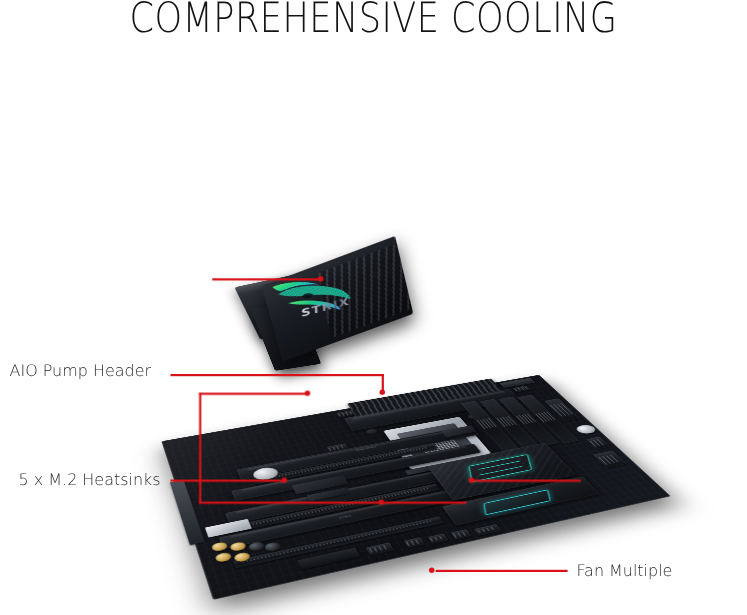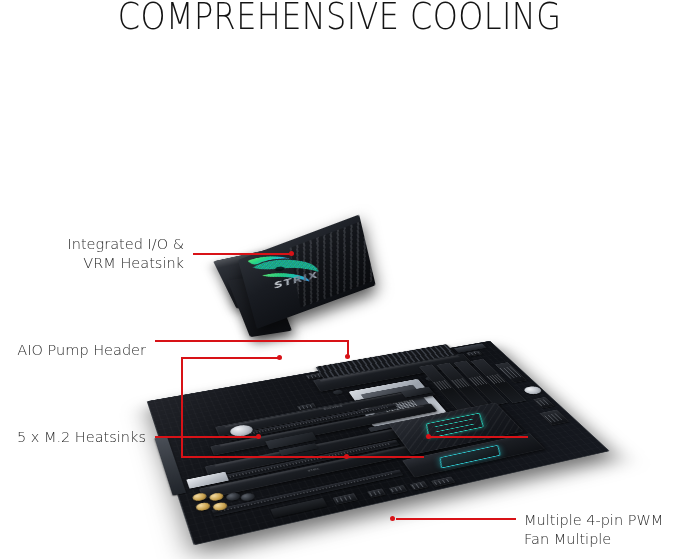--- a/index.html
+++ b/index.html
@@ -452,28 +452,24 @@
           <path d="M16 46 C30 44 48 50 62 62 C70 69 74 76 72 82
                    C64 72 50 62 34 56 C26 53 20 50 16 46 Z" fill="url(#rogGrad)" opacity=".9"></path>
 
           <ellipse cx="44" cy="40" rx="7" ry="5" fill="#061014" opacity=".85"></ellipse>
         </svg>
       </div>
       <div id="strix-text">STRIX</div>
     </div>
   </div>
 
-  <div class="callout right-align" style="left:44px;top:235px;width:140px;">
-    <div>Integrated I/O &amp;</div>
-    <div>VRM Heatsink</div>
-  </div>
   <div class="lead-h" style="left:193px;top:253px;width:98px;"></div>
   <div class="lead-dot" style="left:289px;top:251px;"></div>
 
-  <div class="callout right-align" style="left:0px;top:341px;width:146px;">
+  <div class="callout right-align" style="left:0px;top:329px;width:146px;text-align:center;">
     <div>AIO Pump Header</div>
   </div>
   <div class="lead-h" style="left:155px;top:340px;width:194px;"></div>
   <div class="lead-v" style="left:347px;top:340px;height:17px;"></div>
   <div class="lead-dot" style="left:345px;top:354px;"></div>
 
   <div class="callout right-align" style="left:0px;top:428px;width:146px;">
     <div>5 x M.2 Heatsinks</div>
   </div>
 
@@ -487,19 +483,18 @@
   <div class="lead-h" style="left:181px;top:436px;width:79px;"></div>
   <div class="lead-dot" style="left:256px;top:434px;"></div>
 
   <div class="lead-h" style="left:181px;top:456px;width:243px;"></div>
   <div class="lead-dot" style="left:344px;top:454px;"></div>
 
   <div class="lead-h" style="left:430px;top:436px;width:98px;"></div>
   <div class="lead-dot" style="left:426px;top:434px;"></div>
 
   <div class="callout left-align" style="left:524px;top:511px;width:155px;">
-    <div>Multiple 4-pin PWM</div>
     <div>Fan Multiple</div>
   </div>
   <div class="lead-h" style="left:396px;top:518px;width:120px;"></div>
   <div class="lead-dot" style="left:390px;top:516px;"></div>
 
 </div>
 
 </body></html>

